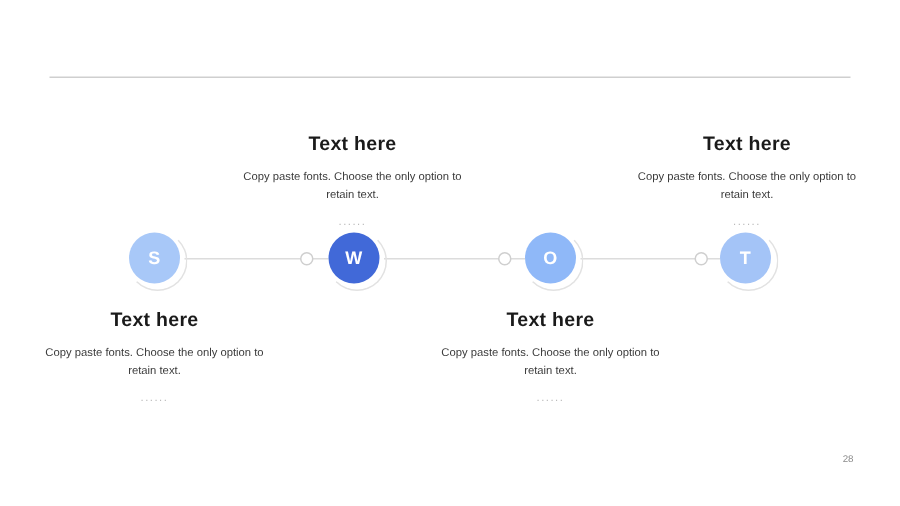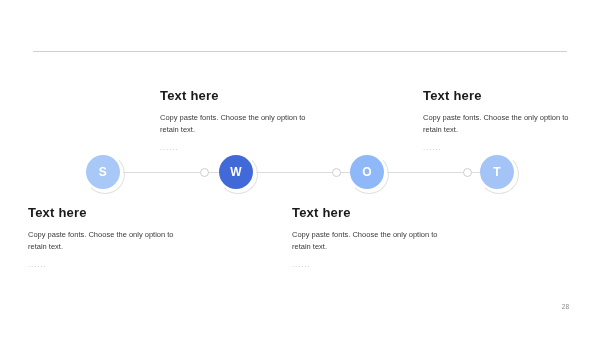--- a/index.html
+++ b/index.html
@@ -39,21 +39,21 @@
   }
   .node-arc{
     position:absolute;width:38px;height:38px;border-radius:50%;
     top:154px;
     border:1px solid #e2e2e2;
     border-top-color:transparent;border-left-color:transparent;
     z-index:1;
   }
 
   
-  .block{position:absolute;text-align:left;}
+  .block{position:absolute;text-align:center;}
   .block .title{
     font-size:13px;font-weight:bold;color:#1a1a1a;margin:0 0 9px 0;
     letter-spacing:0.2px;
   }
   .block .body{
     font-size:7.5px;color:#3a3a3a;line-height:1.65;margin:0;
   }
   .block .dots{
     font-size:7.5px;color:#b9b9b9;margin:6px 0 0 0;letter-spacing:1px;
   }

